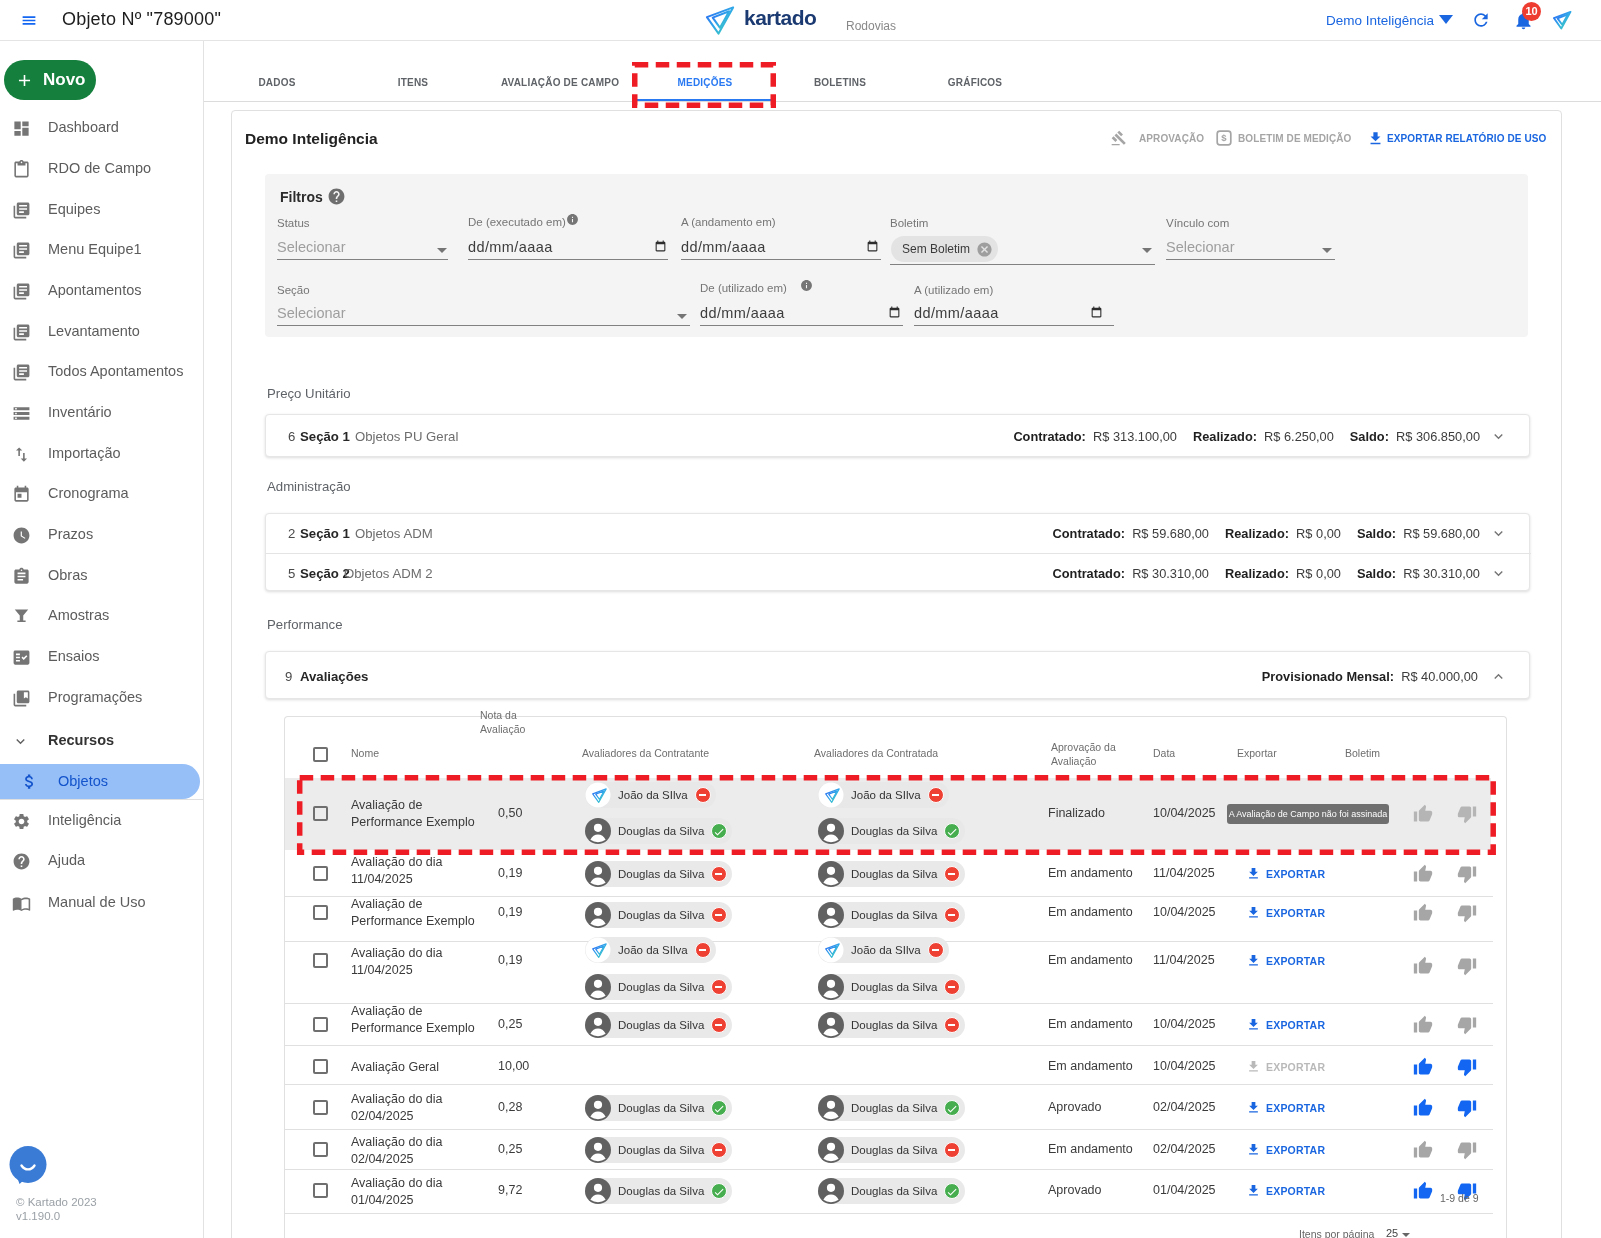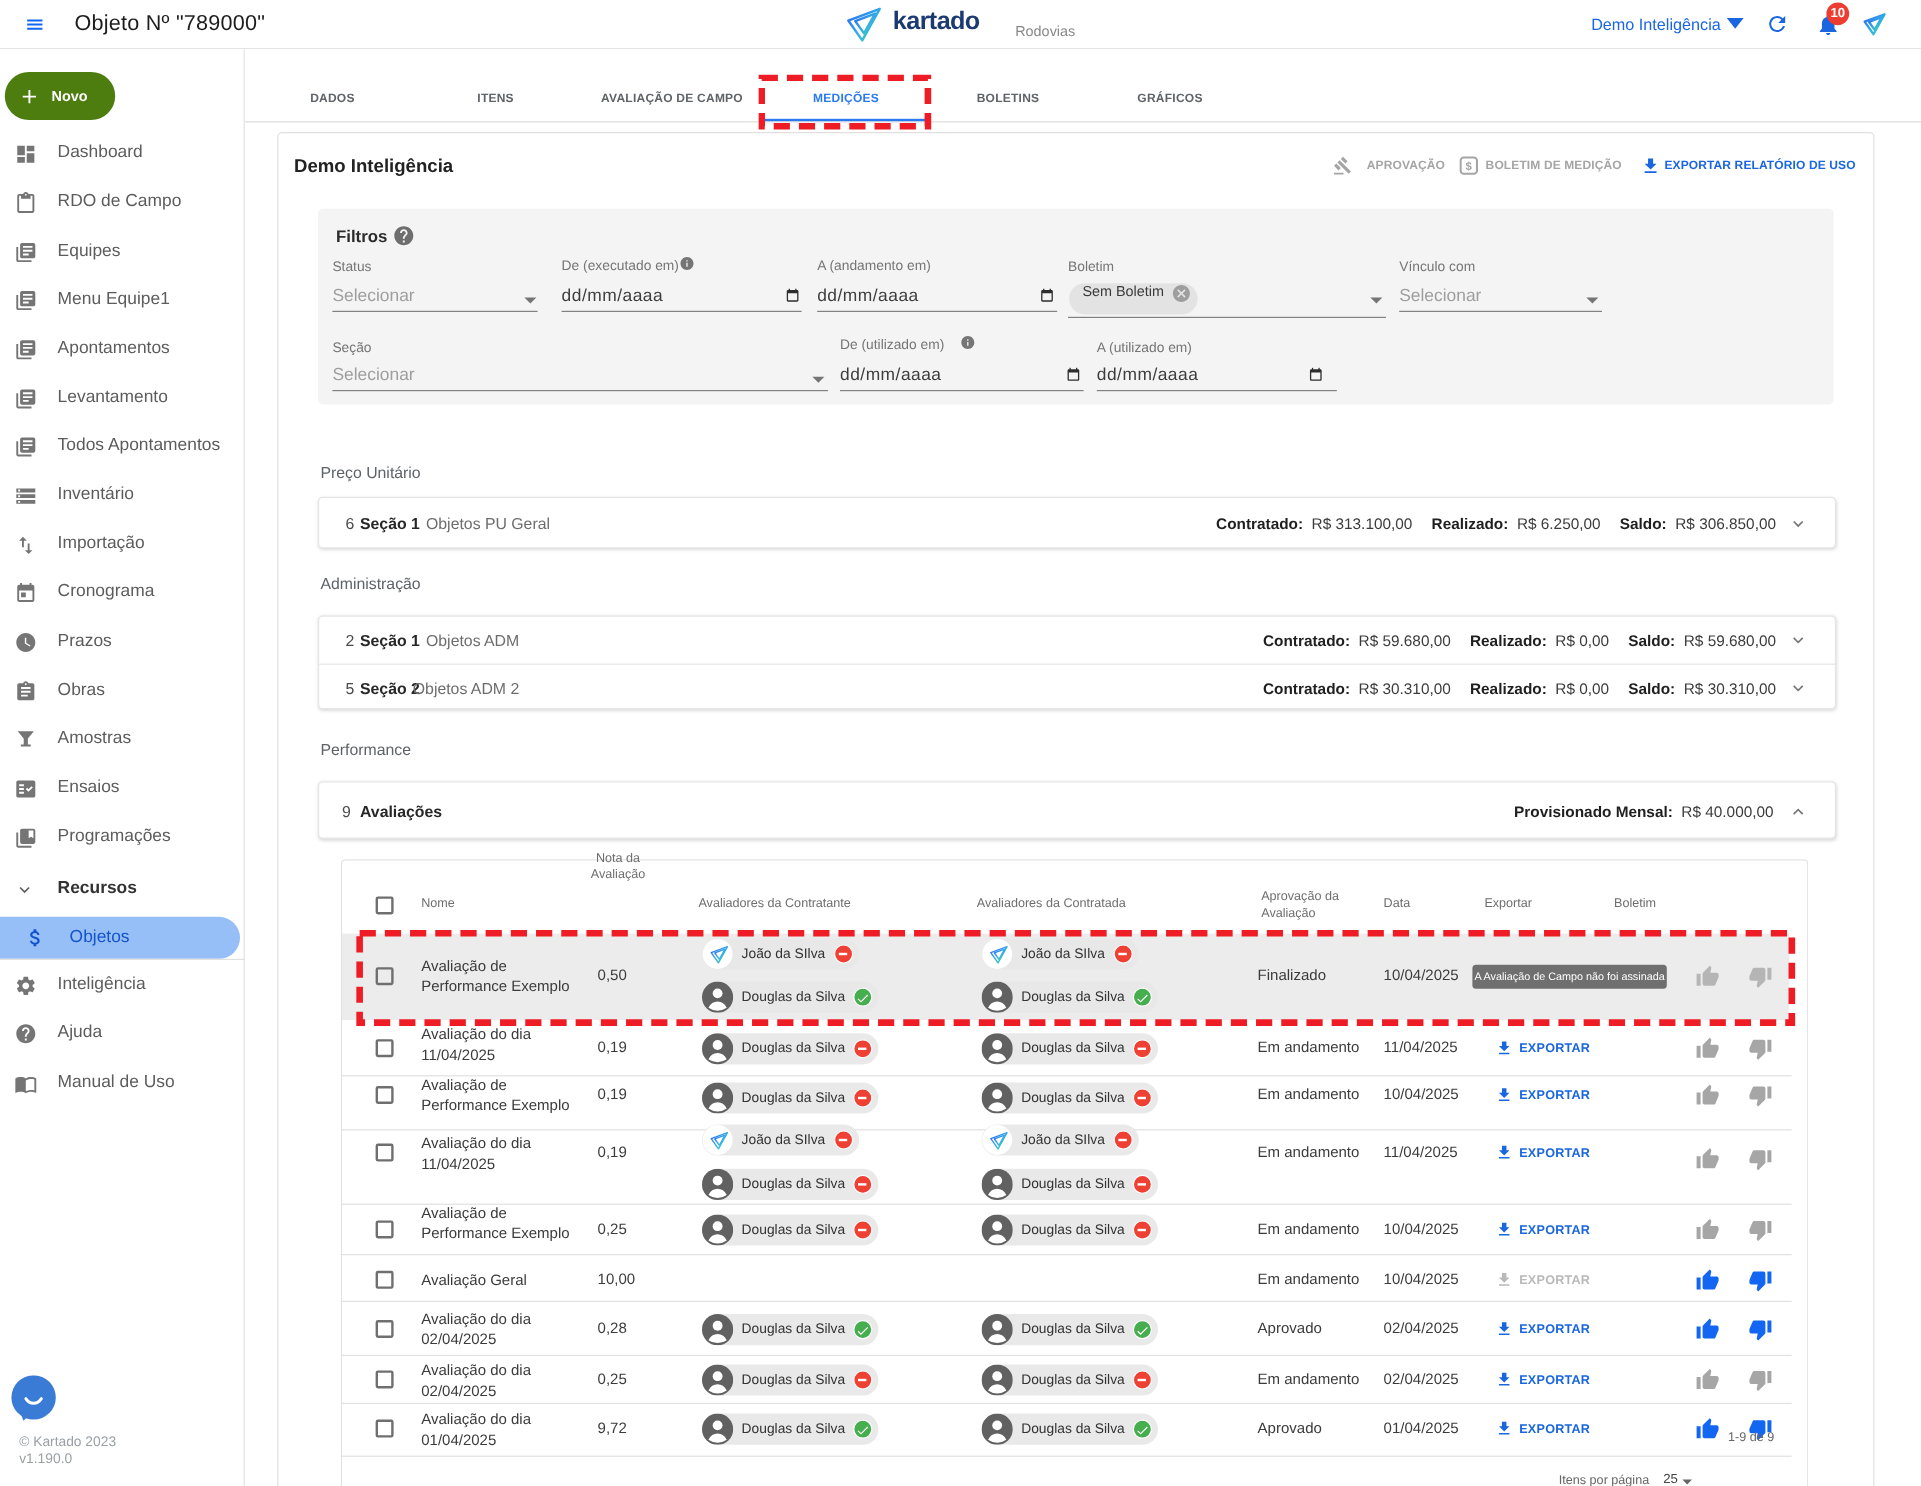--- a/index.html
+++ b/index.html
@@ -7,21 +7,21 @@
 .bold{font-weight:bold}
 svg{display:block}
 
 #topbar{left:0;top:0;width:1601px;height:41px;background:#fff;border-bottom:1px solid #e4e4e4}
 #title{left:62px;top:9px;font-size:18px;color:#1d1d1d;letter-spacing:.2px}
 .logonavy{color:#1b3a72;font-weight:bold;font-size:21px;letter-spacing:-.5px}
 .logosub{color:#888;font-size:12px}
 .topblue{color:#1a66e0}
 
 #sidebar{left:0;top:41px;width:204px;height:1197px;background:#fff;border-right:1px solid #e2e2e2}
-#novo{left:4px;top:19px;width:92px;height:40px;border-radius:20px;background:#4d7c0f;color:#fff;font-weight:bold;font-size:12px}
+#novo{left:4px;top:19px;width:92px;height:40px;border-radius:20px;background:#15803d;color:#fff;font-weight:bold;font-size:17px}
 .mi{left:12px;width:19px;height:19px}
 .mt{left:48px;font-size:14.5px;color:#5c5c5c;white-space:nowrap}
 #objpill{left:0;top:723px;width:200px;height:35px;background:#96bef7;border-radius:0 18px 18px 0}
 
 #tabbar{left:204px;top:41px;width:1397px;height:61px;background:#fff;border-bottom:1px solid #dcdcdc}
 .tab{top:36px;font-size:10px;font-weight:bold;color:#5f6368;letter-spacing:.2px;white-space:nowrap}
 
 #card{left:231px;top:110px;width:1331px;height:1300px;background:#fff;border:1px solid #e0e0e0;border-radius:4px}
 .acts{font-size:10px;font-weight:bold;letter-spacing:.1px;white-space:nowrap}
 .gact{color:#a5a5a5}.bact{color:#1a66e0}
@@ -232,21 +232,21 @@
     <path fill="#2d2d2d" d="M19 3h-1V1h-2v2H8V1H6v2H5c-1.11 0-2 .9-2 2v14c0 1.1.89 2 2 2h14c1.1 0 2-.9 2-2V5c0-1.1-.9-2-2-2zm0 16H5V8h14v11z"></path>
   </svg>
 <div class="x ful" style="left:468px;top:259px;width:200px"></div>
 <div class="x flb" style="left:681px;top:216px">A (andamento em)</div>
 <div class="x fval" style="left:681px;top:239px">dd/mm/aaaa</div>
 <svg class="x" style="left:866px;top:240px" width="13" height="13" viewBox="0 0 24 24">
     <path fill="#2d2d2d" d="M19 3h-1V1h-2v2H8V1H6v2H5c-1.11 0-2 .9-2 2v14c0 1.1.89 2 2 2h14c1.1 0 2-.9 2-2V5c0-1.1-.9-2-2-2zm0 16H5V8h14v11z"></path>
   </svg>
 <div class="x ful" style="left:681px;top:259px;width:200px"></div>
 <div class="x flb" style="left:890px;top:217px">Boletim</div>
-<div class="x" style="left:891px;top:236px;height:26px;border-radius:13px;background:#e3e3e3;display:flex;padding:0 5px 0 11px;gap:6px">
+<div class="x" style="left:891px;top:236px;height:26px;border-radius:13px;background:#e3e3e3;display:flex;align-items:center;padding:0 5px 0 11px;gap:6px">
     <span style="font-size:12px;color:#3a3a3a">Sem Boletim</span>
     <svg width="17" height="17" viewBox="0 0 24 24">
       <path fill="#9e9e9e" d="M12 2C6.47 2 2 6.47 2 12s4.47 10 10 10 10-4.47 10-10S17.53 2 12 2zm5 13.59L15.59 17 12 13.41 8.41 17 7 15.59 10.59 12 7 8.41 8.41 7 12 10.59 15.59 7 17 8.41 13.41 12 17 15.59z"></path>
     </svg>
   </div>
 <div class="x caret" style="left:1142px;top:248px"></div>
 <div class="x ful" style="left:890px;top:264px;width:265px"></div>
 <div class="x flb" style="left:1166px;top:217px">Vínculo com</div>
 <div class="x fsel" style="left:1166px;top:239px">Selecionar</div>
 <div class="x caret" style="left:1322px;top:248px"></div>
@@ -315,21 +315,21 @@
 <span class="x accnum" style="left:19px;top:17px">9</span>
     <span class="x accb" style="left:34px;top:17px">Avaliações</span>
 <div class="x mny" style="right:51px;top:17px"><b>Provisionado Mensal:</b>&nbsp; R$ 40.000,00</div>
 <svg class="x" style="left:1224px;top:16px;transform:rotate(180deg)" width="17" height="17" viewBox="0 0 24 24">
       <path fill="#757575" d="M16.59 8.59L12 13.17 7.41 8.59 6 10l6 6 6-6z"></path>
     </svg>
 </div>
 <div class="x" id="tcard"></div>
 <div class="x cb" style="left:313px;top:747px"></div>
 <div class="x th" style="left:351px;top:747px">Nome</div>
-<div class="x th" style="left:480px;top:708px;width:70px;text-align:center;line-height:14px">Nota da<br>Avaliação</div>
+<div class="x th" style="left:480px;top:708px;width:70px;text-align:left;line-height:14px">Nota da<br>Avaliação</div>
 <div class="x th" style="left:582px;top:747px">Avaliadores da Contratante</div>
 <div class="x th" style="left:814px;top:747px">Avaliadores da Contratada</div>
 <div class="x th" style="left:1051px;top:740px;line-height:14px">Aprovação da<br>Avaliação</div>
 <div class="x th" style="left:1153px;top:747px">Data</div>
 <div class="x th" style="left:1237px;top:747px">Exportar</div>
 <div class="x th" style="left:1345px;top:747px">Boletim</div>
 
 <div class="x" style="left:285px;top:778px;width:1206px;height:72px;background:#ececec"></div>
 <div class="x cb" style="left:313px;top:806px"></div>
 <div class="x nm" style="left:351px;top:797px">Avaliação de<br>Performance Exemplo</div>

